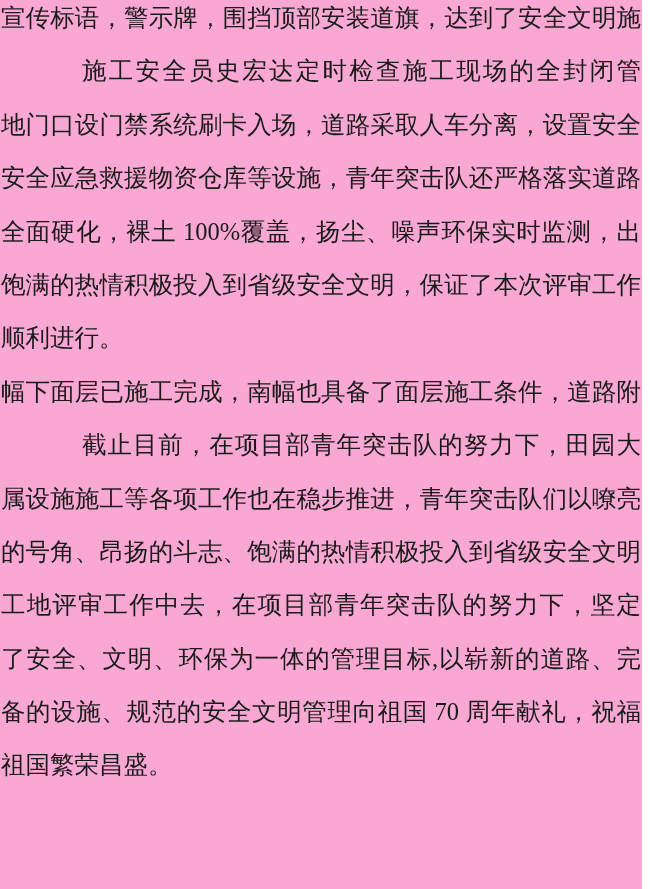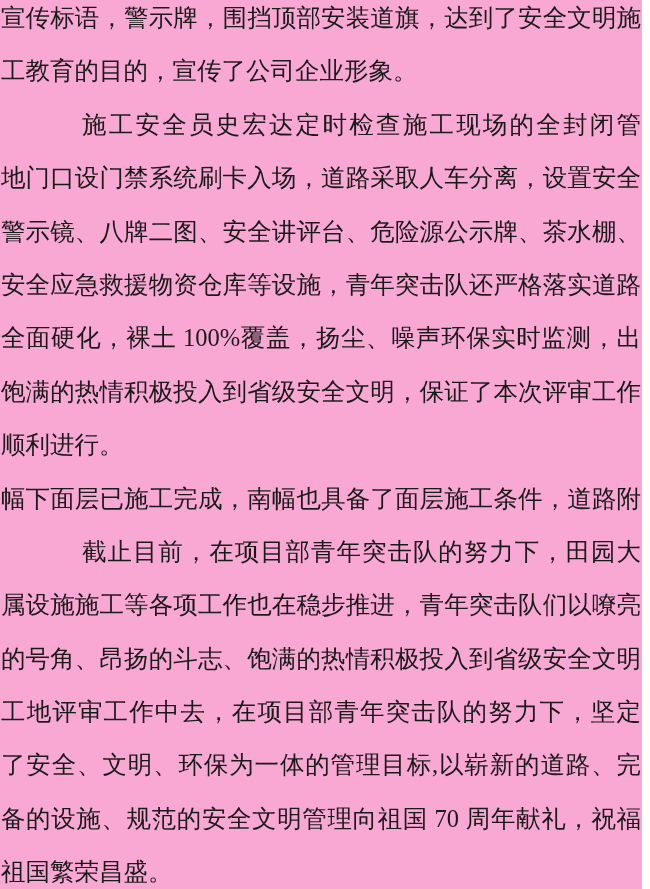--- a/index.html
+++ b/index.html
@@ -36,24 +36,22 @@
     text-indent: 49px;
     padding-left: 32px;
   }
 </style>
 </head>
 <body>
 
 <div class="page">
   <div class="doc-body" id="doc-body" style="color: rgb(26, 26, 26);">
       <div class="line">宣传标语，警示牌，围挡顶部安装道旗，达到了安全文明施</div>
-      <div class="line last">工教育的目的，宣传了公司企业形象。</div>
       <div class="line indent">施工安全员史宏达定时检查施工现场的全封闭管理，工</div>
       <div class="line">地门口设门禁系统刷卡入场，道路采取人车分离，设置安全</div>
-      <div class="line">警示镜、八牌二图、安全讲评台、危险源公示牌、茶水棚、</div>
       <div class="line">安全应急救援物资仓库等设施，青年突击队还严格落实道路</div>
       <div class="line">全面硬化，裸土 100%覆盖，扬尘、噪声环保实时监测，出场</div>
       <div class="line">饱满的热情积极投入到省级安全文明，保证了本次评审工作的</div>
       <div class="line last">顺利进行。</div>
       <div class="line">幅下面层已施工完成，南幅也具备了面层施工条件，道路附</div>
       <div class="line indent">截止目前，在项目部青年突击队的努力下，田园大道北</div>
       <div class="line">属设施施工等各项工作也在稳步推进，青年突击队们以嘹亮</div>
       <div class="line">的号角、昂扬的斗志、饱满的热情积极投入到省级安全文明</div>
       <div class="line">工地评审工作中去，在项目部青年突击队的努力下，坚定</div>
       <div class="line">了安全、文明、环保为一体的管理目标,以崭新的道路、完</div>

